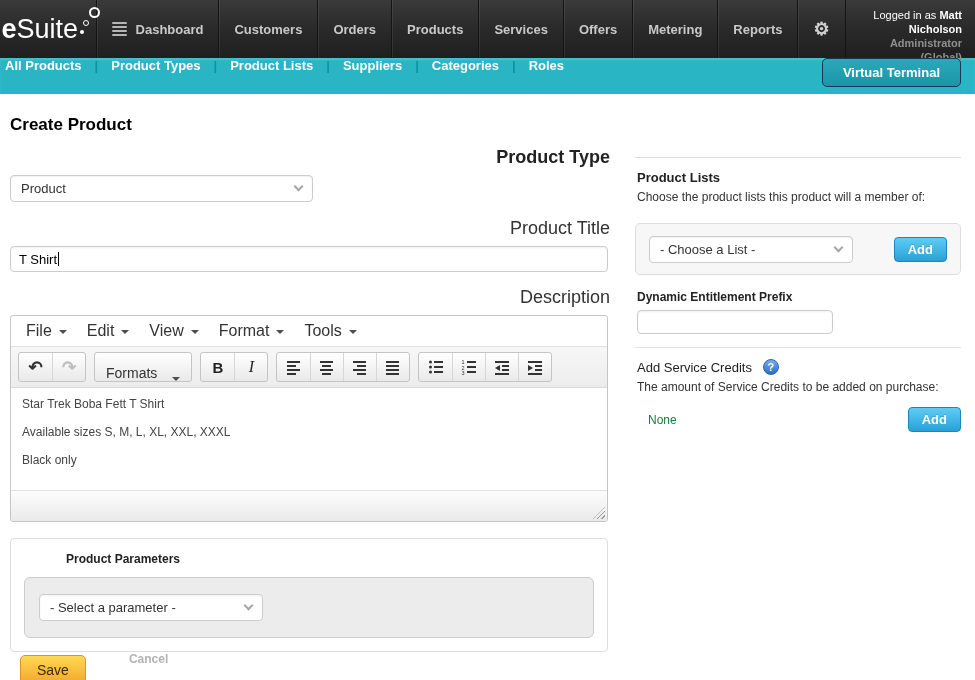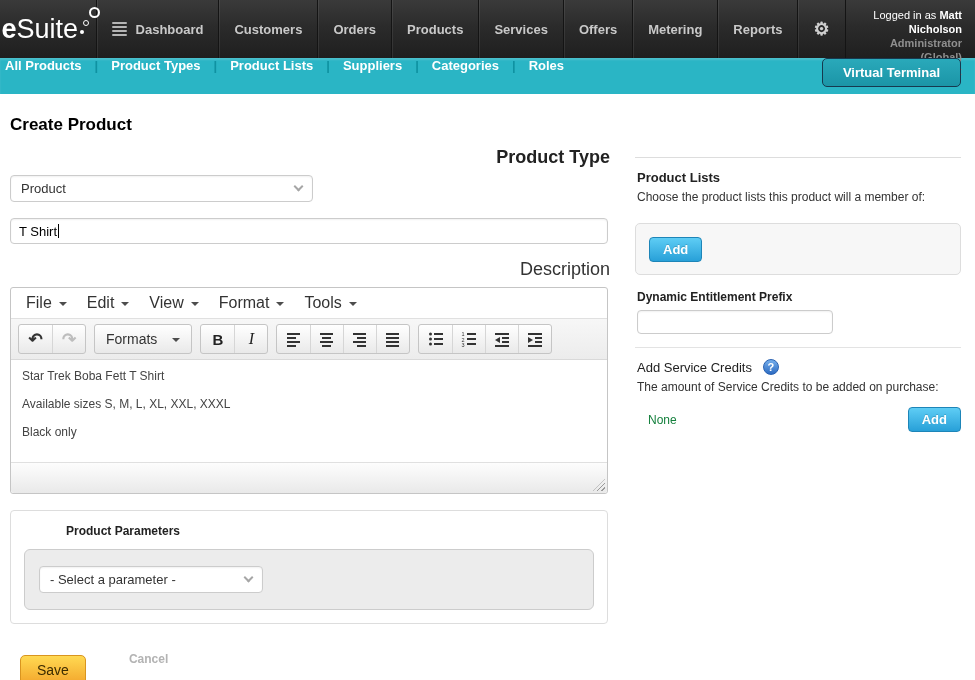--- a/index.html
+++ b/index.html
@@ -54,21 +54,21 @@
   .editor { width:598px; border:1px solid #c5c5c5; border-radius:3px; margin-bottom:16px; background:#fff; }
   .menubar { height:31px; display:flex; align-items:center; padding:0 5px; border-bottom:1px solid #e0e0e0; }
   .menu-item { font-size:16px; color:#333; padding:5px 10px; display:flex; align-items:center; gap:7px; cursor:pointer; }
   .dcaret { width:0; height:0; border-left:4px solid transparent; border-right:4px solid transparent; border-top:4px solid #4d4d4d; margin-top:2px; }
   .toolbar { display:flex; align-items:center; gap:8px; padding:5px 7px; background:linear-gradient(180deg,#f7f7f7,#ececec); border-bottom:1px solid #d9d9d9; }
   .btn-group { display:flex; border:1px solid #c5c5c5; border-radius:3px; background:linear-gradient(180deg,#ffffff,#e9e9e9); overflow:hidden; }
   .tb-btn { width:33px; height:28px; display:flex; align-items:center; justify-content:center; border-left:1px solid #d6d6d6; cursor:pointer; color:#333; }
   .tb-btn:first-child { border-left:none; }
   .tb-btn.disabled { color:#bdbdbd; cursor:default; }
   .arrow-glyph { font-size:17px; font-weight:bold; line-height:1; }
-  .formats-btn { display:flex; align-items:center; gap:15px; height:28px; padding:0 11px; font-size:14px; color:#333; cursor:pointer; }
+  .formats-btn { display:flex; align-items:flex-end; gap:15px; height:28px; padding:0 11px; font-size:14px; color:#333; cursor:pointer; }
   .glyph-b { font-size:15px; font-weight:bold; color:#222; }
   .glyph-i { font-family:"Liberation Serif", serif; font-style:italic; font-size:16px; color:#222; }
   .content-area { height:102px; padding:9px 11px; font-size:12px; color:#444; background:#fff; }
   .content-area p { margin:0 0 14px; }
   .statusbar { height:31px; background:linear-gradient(180deg,#fdfdfd,#e9e9e9); border-top:1px solid #e0e0e0; position:relative; border-radius:0 0 3px 3px; }
   .grip { position:absolute; right:2px; bottom:2px; width:12px; height:12px; background:repeating-linear-gradient(135deg, transparent 0 2px, #9a9a9a 2px 3px); clip-path:polygon(100% 0,100% 100%,0 100%); cursor:se-resize; }
 
   
   .params-box { width:598px; border:1px solid #ddd; border-radius:4px; padding:13px 13px; background:#fff; }
   .params-label { font-size:12px; font-weight:bold; color:#222; margin:0 0 11px 2px;padding-left:40px; }
@@ -174,20 +174,21 @@
   <div class="page-title">Create Product</div>
 
   <div class="left-col">
 
     <div class="field-label bold">Product Type</div>
     <div class="selectbox">
       <span>Product</span>
       <span class="chev"></span>
     </div>
 
+    <div class="field-label">Product Title</div>
     <div class="textbox">
       <span>T Shirt</span>
       <span class="tcaret"></span>
     </div>
 
     <div class="field-label">Description</div>
     <div class="editor">
       <div class="menubar">
         <span class="menu-item">
             <span>File</span>
@@ -348,20 +349,24 @@
 
   <div class="save-row">
     <button class="save-btn">Save</button>
     <span class="cancel-link">Cancel</span>
   </div>
 
   <div class="right-col">
     <div class="rc-title">Product Lists</div>
     <div class="rc-desc">Choose the product lists this product will a member of:</div>
     <div class="rc-panel">
+      <div class="selectbox">
+        <span>- Choose a List -</span>
+        <span class="chev"></span>
+      </div>
       <button class="add-btn">Add</button>
     </div>
 
     <div class="dep-label">Dynamic Entitlement Prefix</div>
     <input class="dep-input" type="text" style="">
 
     <hr class="rc-hr">
 
     <div class="sc-title-row">
       <span class="sc-title">Add Service Credits</span>

